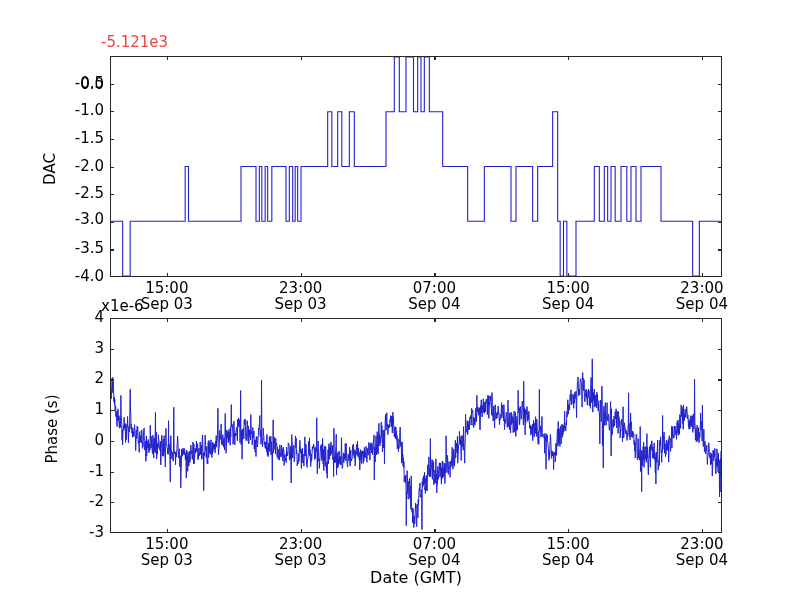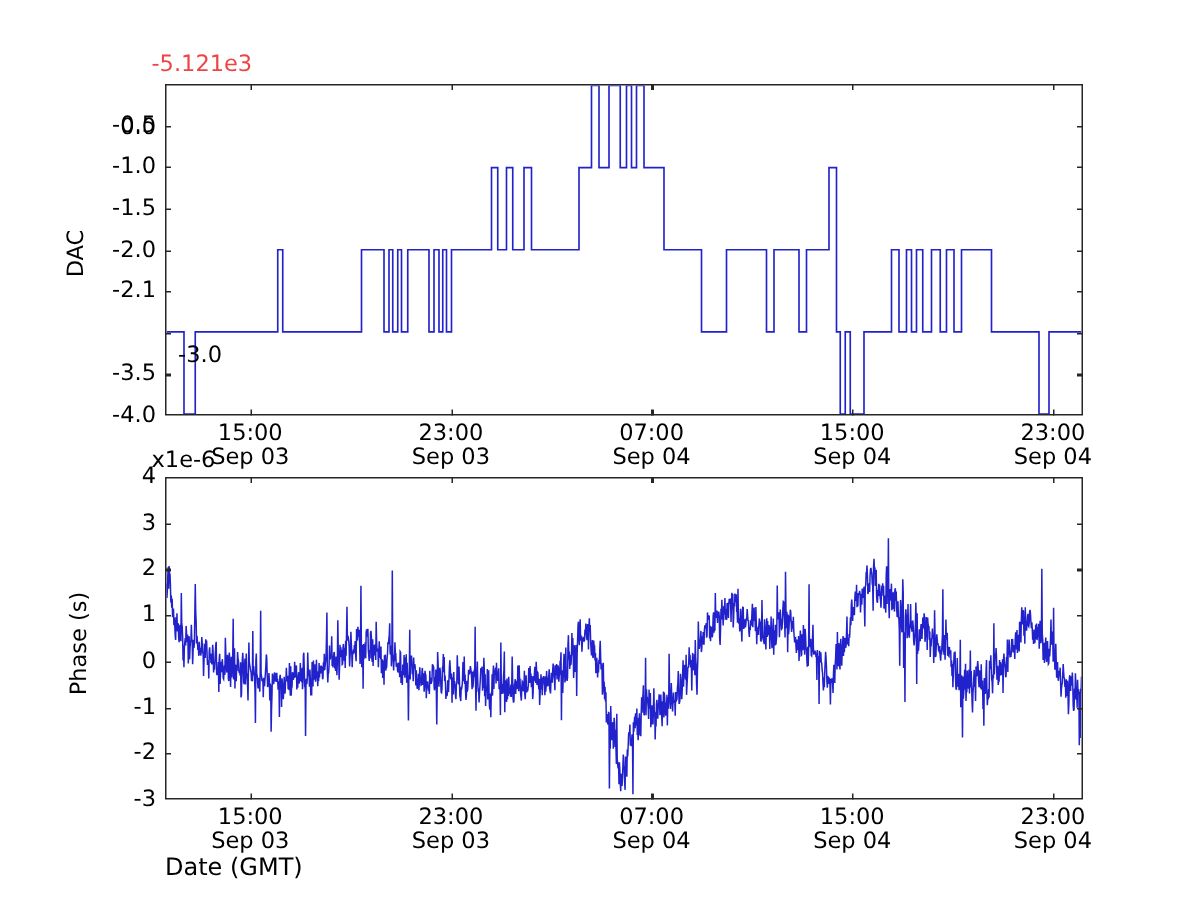--- a/index.html
+++ b/index.html
@@ -25,21 +25,21 @@
          font-size:17px;color:#000000;}
 
   #offset-dac{position:absolute;left:101px;top:33px;font-size:15px;color:#ef4444;white-space:pre;}
   #offset-phase{position:absolute;left:101px;top:297px;font-size:15px;color:#000000;white-space:pre;}
 
   .ylabel{position:absolute;font-size:15px;color:#000000;white-space:nowrap;
           transform-origin:50% 50%;}
   #ylabel-dac{left:-10px;top:160px;width:120px;text-align:center;transform:rotate(-90deg);}
   #ylabel-phase{left:-18px;top:420px;width:140px;text-align:center;transform:rotate(-90deg);}
 
-  #xlabel{position:absolute;left:110px;top:568px;width:612px;
+  #xlabel{position:absolute;left:110px;top:568px;width:612px;text-align:center;
           font-size:16px;color:#000000;}
 </style>
 </head>
 <body>
 
 <div id="figure">
 
 
   <div id="offset-dac">-5.121e3</div>
   <div class="ylabel" id="ylabel-dac">DAC</div>
@@ -57,24 +57,24 @@
       <div class="tickmark tick-y" style="left: 718px; top: 83.625px;"></div>
       <div class="ticklabel ytick" style="left: 0px; width: 104px; top: 111.25px;">-1.0</div>
       <div class="tickmark tick-y" style="left: 110px; top: 111.25px;"></div>
       <div class="tickmark tick-y" style="left: 718px; top: 111.25px;"></div>
       <div class="ticklabel ytick" style="left: 0px; width: 104px; top: 138.875px;">-1.5</div>
       <div class="tickmark tick-y" style="left: 110px; top: 138.875px;"></div>
       <div class="tickmark tick-y" style="left: 718px; top: 138.875px;"></div>
       <div class="ticklabel ytick" style="left: 0px; width: 104px; top: 166.5px;">-2.0</div>
       <div class="tickmark tick-y" style="left: 110px; top: 166.5px;"></div>
       <div class="tickmark tick-y" style="left: 718px; top: 166.5px;"></div>
-      <div class="ticklabel ytick" style="left: 0px; width: 104px; top: 194.125px;">-2.1</div>
+      <div class="ticklabel ytick" style="left: 0px; width: 104px; top: 194.125px;">-2.5</div>
       <div class="tickmark tick-y" style="left: 110px; top: 194.125px;"></div>
       <div class="tickmark tick-y" style="left: 718px; top: 194.125px;"></div>
-      <div class="ticklabel ytick" style="left: 0px; width: 104px; top: 237px; margin-left: 44px;">-3.0</div>
+      <div class="ticklabel ytick" style="left: 0px; width: 104px; top: 220px;">-3.0</div>
       <div class="tickmark tick-y" style="left: 110px; top: 221.75px;"></div>
       <div class="tickmark tick-y" style="left: 718px; top: 221.75px;"></div>
       <div class="ticklabel ytick" style="left: 0px; width: 104px; top: 249.375px;">-3.5</div>
       <div class="tickmark tick-y" style="left: 110px; top: 249.375px;"></div>
       <div class="tickmark tick-y" style="left: 718px; top: 249.375px;"></div>
       <div class="ticklabel ytick" style="left: 0px; width: 104px; top: 277px;">-4.0</div>
     </div>
   <div id="dac-xticks">
       <div class="ticklabel xtick" style="left: 166.852px; top: 281px;"><div>15:00</div><div>Sep 03</div></div>
       <div class="tickmark tick-x" style="left: 166.852px; top: 273px;"></div>

